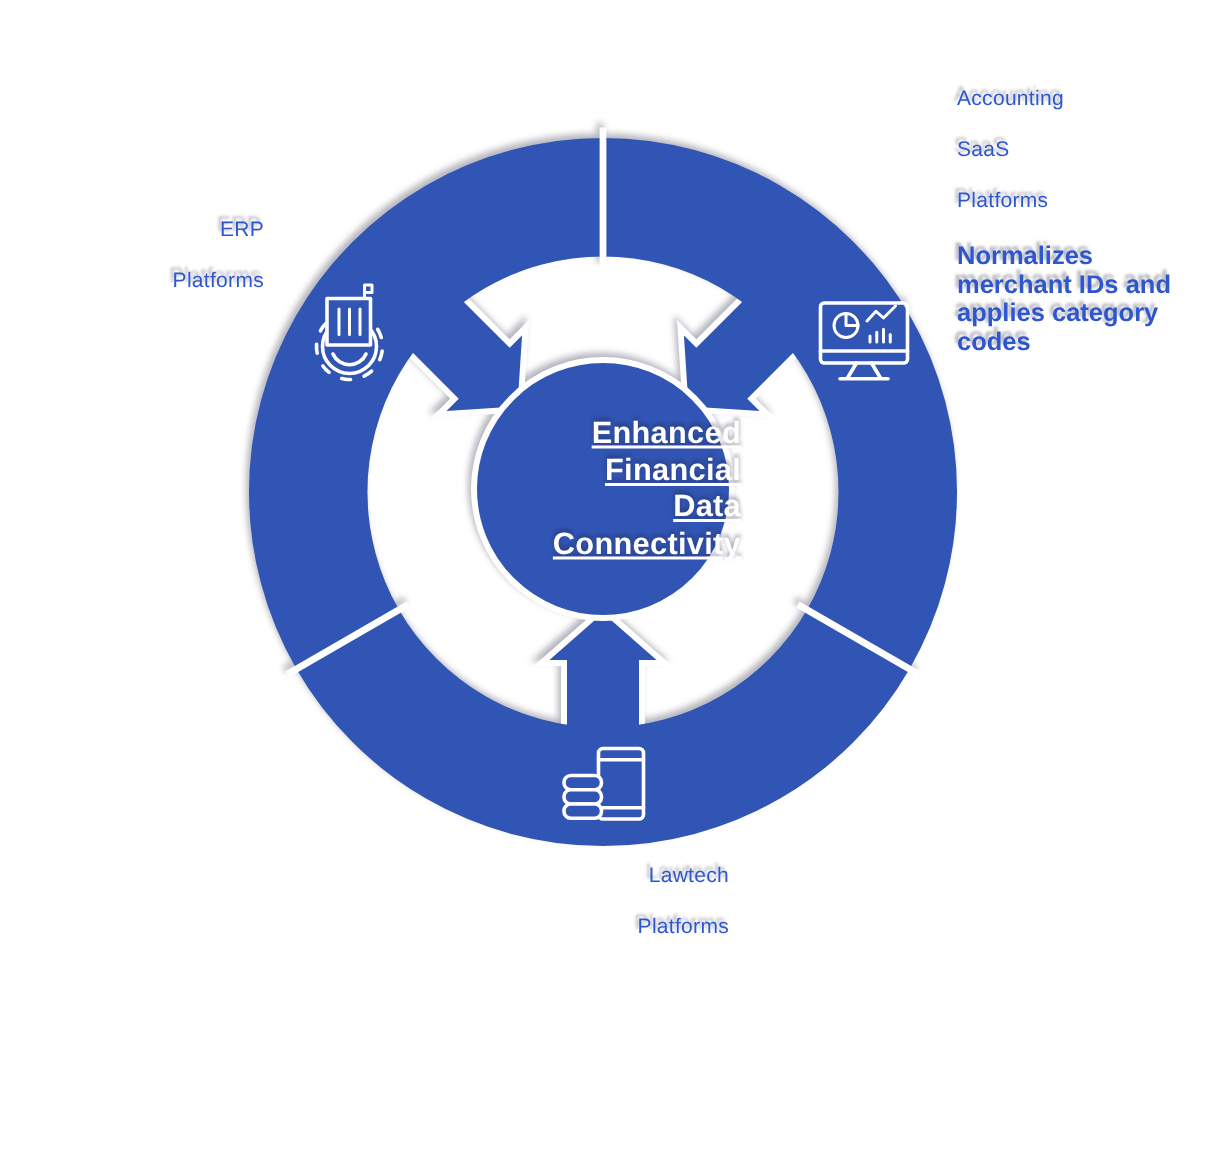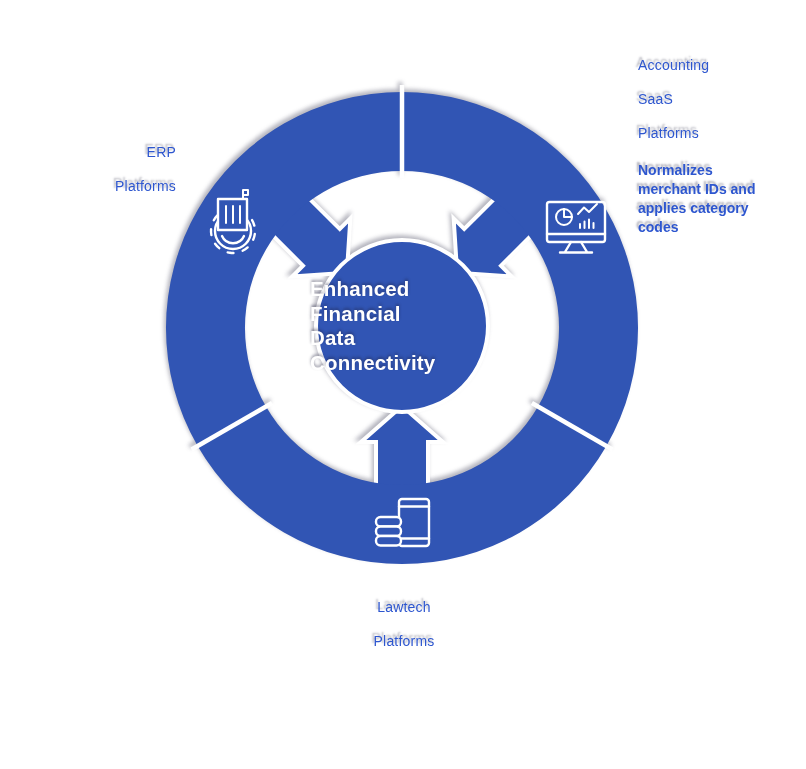--- a/index.html
+++ b/index.html
@@ -21,28 +21,28 @@
   .outlined{stroke:#ffffff;stroke-width:4;}
   .divider{stroke:#ffffff;stroke-width:4.5;stroke-linecap:butt;}
   .icon{stroke:#ffffff;fill:none;stroke-width:2.4;stroke-linecap:round;stroke-linejoin:round;}
   .icon-fill{fill:var(--shape-blue);}
   .icon-thin{stroke-width:2;}
   .label{
     position:absolute;color:var(--text-blue);
     text-shadow:-2px -3px 2px rgba(44,44,70,0.35);
   }
   .label .heading{font-size:14px;line-height:34px;font-weight:400;letter-spacing:.2px;}
-  .label .body{margin-top:11px;font-size:14px;line-height:19px;font-weight:700;}
+  .label .body{margin-top:11px;font-size:17px;line-height:19px;font-weight:700;}
   .label-erp{left:18px;top:92px;width:158px;text-align:right;margin-top:43px;}
   .label-accounting{left:638px;top:48px;width:160px;text-align:left;}
-  .label-lawtech{left:322px;top:590px;width:164px;text-align:center;}
+  .label-lawtech{left:322px;top:566px;width:164px;text-align:right;}
   .center-label{
-    position:absolute;left:310px;top:277px;width:184px;text-align:left;
+    position:absolute;left:310px;top:277px;width:184px;text-align:right;
     color:var(--center-text);font-size:20.5px;line-height:24.5px;font-weight:700;
-    letter-spacing:.2px;text-shadow:0 -2px 3px rgba(30,30,60,0.45);
+    letter-spacing:.2px;text-shadow:0 -2px 3px rgba(30,30,60,0.45);text-decoration:underline;
   }
 </style>
 </head>
 <body>
 
 <div class="stage">
 
   <svg class="diagram" viewBox="0 0 806 769" width="806" height="769">
 
     <path class="blue-fill outlined" d="M 402 406 L 443 442 L 428 442 L 428 512 L 376 512 L 376 442 L 361 442 Z"></path>

